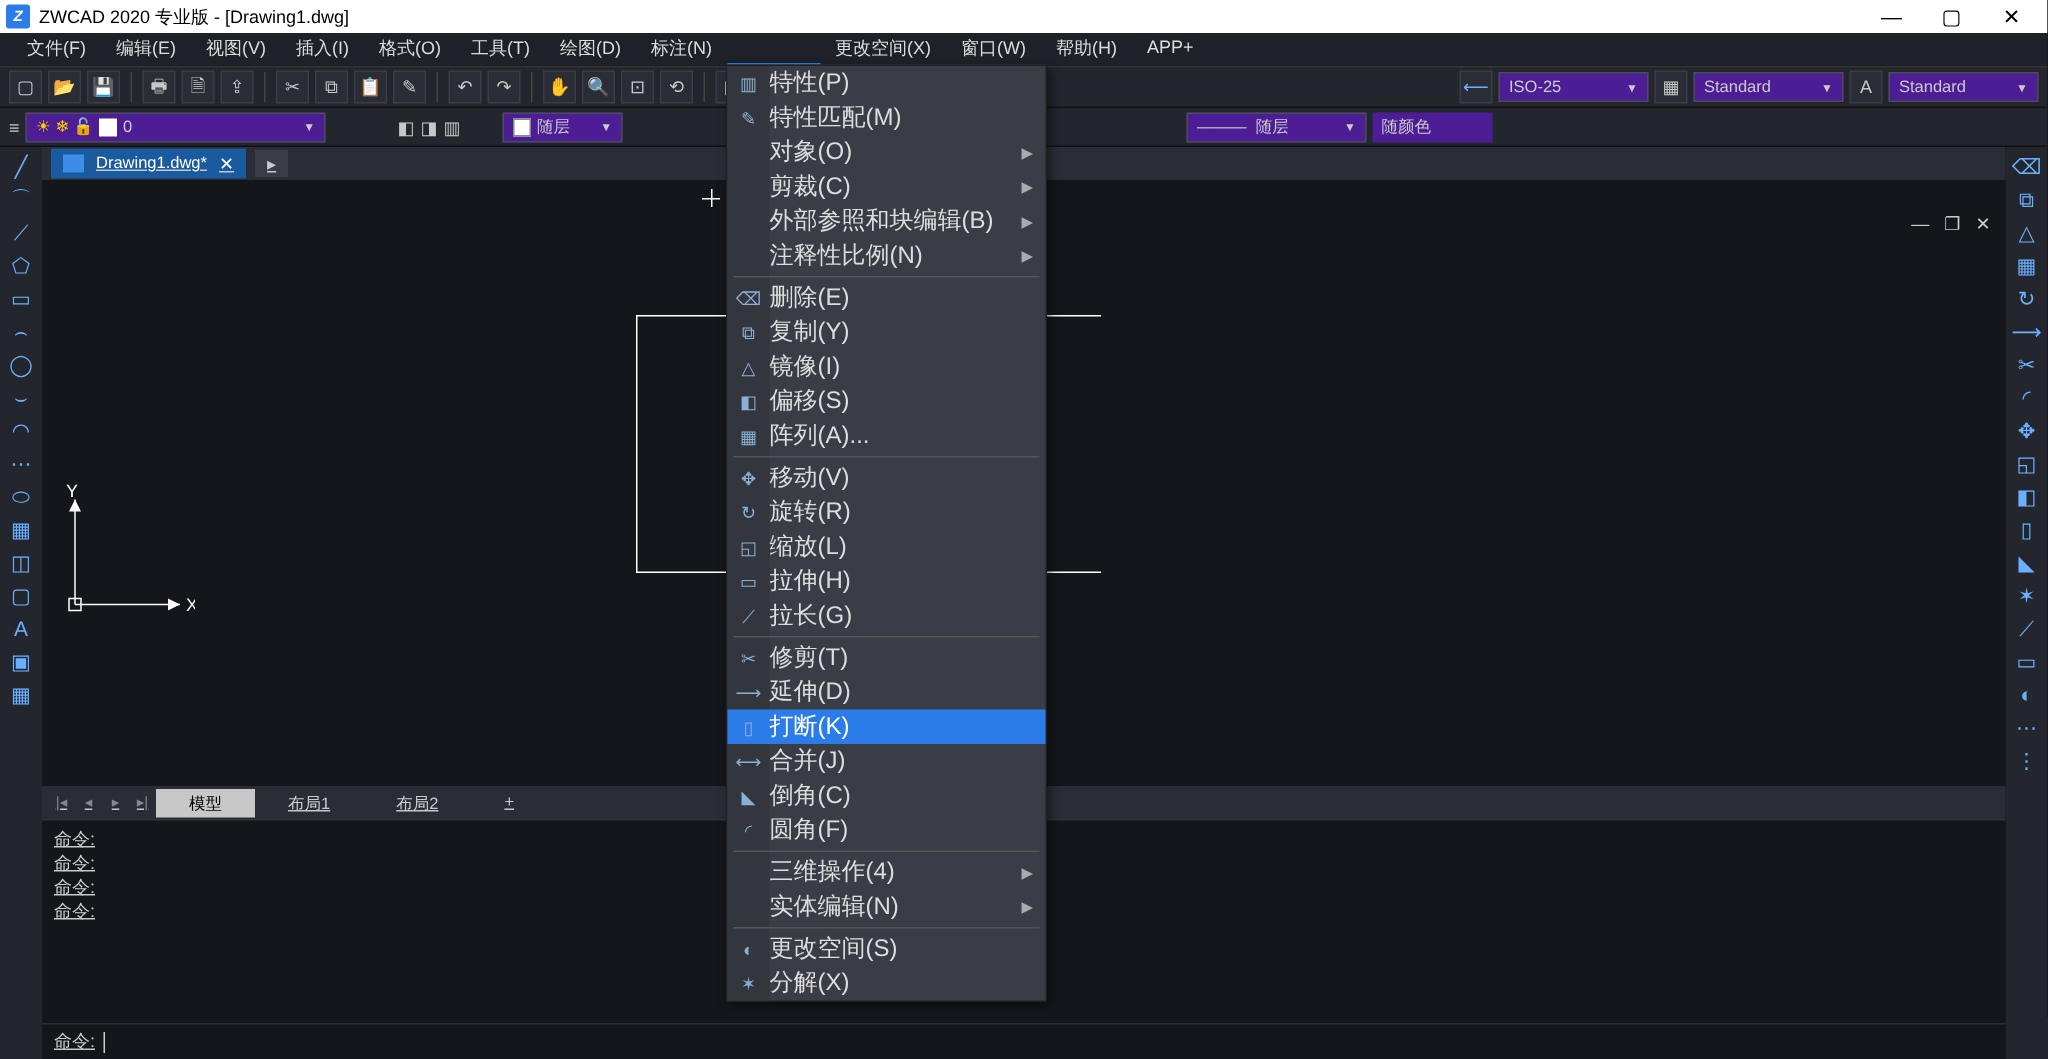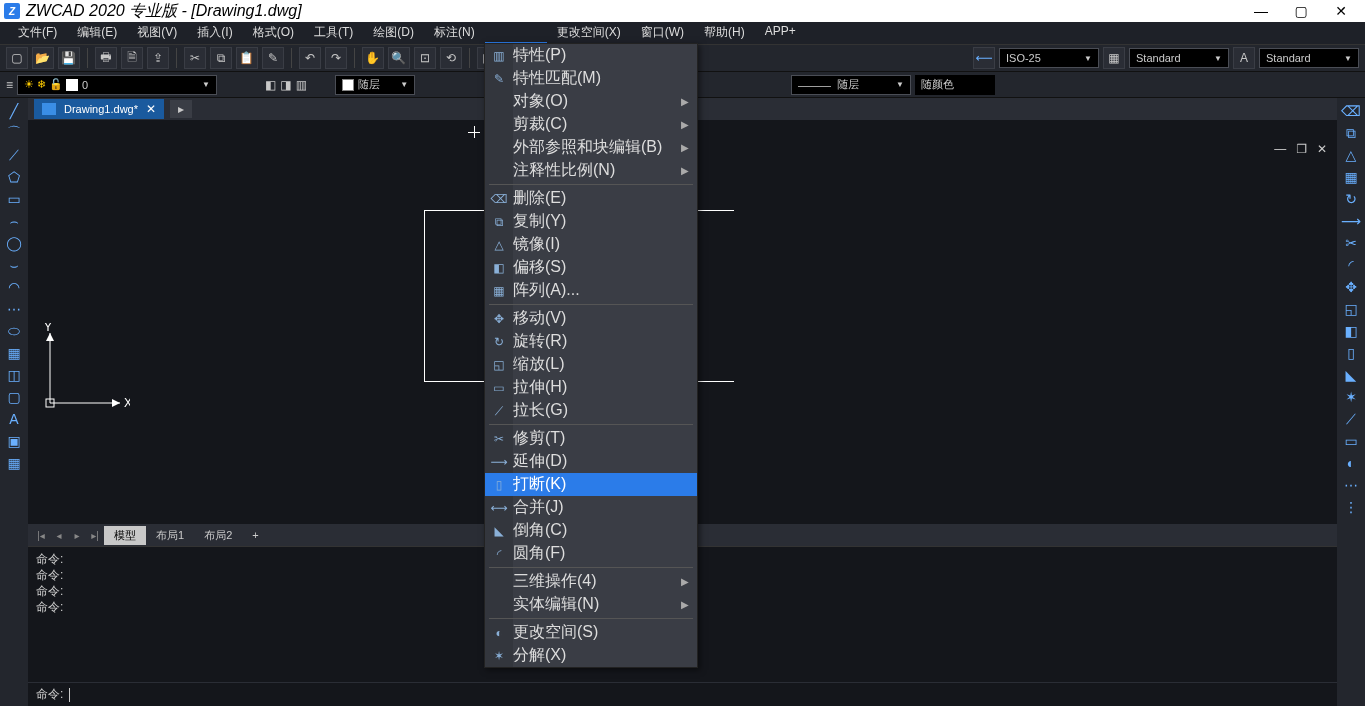--- a/index.html
+++ b/index.html
@@ -1,51 +1,51 @@
 <!DOCTYPE html>
 <html><head>
 <meta charset="utf-8">
 <style>
 * { margin:0; padding:0; box-sizing:border-box; font-family:"Microsoft YaHei",SimSun,sans-serif; }
 body { background:#1a1d23; color:#c8c8c8; font-size:12px; overflow:hidden; width:1365px; height:706px; position:relative; }
 .titlebar { height:22px; background:#fff; display:flex; align-items:center; padding:0 4px; color:#000; }
 .titlebar .logo { width:16px; height:16px; background:#2b7ce9; margin-right:6px; display:flex; align-items:center; justify-content:center; color:#fff; font-size:10px; font-style:italic; font-weight:bold; border-radius:2px;}
-.titlebar .title { flex:1; font-size:16px;font-style:italic; }
+.titlebar .title { flex:1; font-size:12px; }
 .titlebar .winbtns { display:flex; }
 .titlebar .winbtn { width:40px; height:22px; display:flex; align-items:center; justify-content:center; font-size:14px; cursor:pointer;}
 .menubar { height:22px; background:#1e2128; display:flex; align-items:flex-start; padding:0 8px; }
 .menuitem { padding:2px 10px; color:#ddd; cursor:pointer; }
 .menuitem.active { background:#2b7ce9; color:#fff;margin-top:20px; }
 .toolbar1 { height:28px; background:#23262d; border-top:1px solid #333; border-bottom:1px solid #111; display:flex; align-items:center; padding:0 6px; gap:4px;}
 .toolbar1 .tbtn { width:22px; height:22px; display:flex; align-items:center; justify-content:center; background:#2a2d35; border:1px solid #3a3d45; cursor:pointer; font-size:12px;}
 .toolbar1 .sep { width:1px; height:20px; background:#444; margin:0 3px;}
-.combo { height:20px; background:#000000; border:1px solid #4a4d55; color:#ccc; display:flex; align-items:center; padding:0 6px; font-size:11px; position:relative;}
+.combo { height:20px; background:#4c1d95; border:1px solid #4a4d55; color:#ccc; display:flex; align-items:center; padding:0 6px; font-size:11px; position:relative;}
 .combo .arrow { margin-left:auto; font-size:8px;}
 .toolbar2 { height:26px; background:#23262d; border-bottom:1px solid #111; display:flex; align-items:center; padding:0 6px; gap:4px;}
 .workspace { position:absolute; top:98px; left:0; right:0; bottom:0; display:flex; }
 .ltoolbar { width:28px; background:#23262d; display:flex; flex-direction:column; align-items:center; padding-top:2px; gap:0;}
 .ltoolbar .tbtn { width:24px; height:22px; display:flex; align-items:center; justify-content:center; cursor:pointer; color:#6ab0ff; font-size:14px;}
 .rtoolbar { width:28px; background:#23262d; display:flex; flex-direction:column; align-items:center; padding-top:2px; gap:0;}
 .rtoolbar .tbtn { width:24px; height:22px; display:flex; align-items:center; justify-content:center; cursor:pointer; color:#6ab0ff; font-size:14px;}
-.center { flex:1; display:flex; flex-direction:column; background:#14161b; position:relative;}
+.center { flex:1; display:flex; flex-direction:column; background:#14161b; position:relative;text-decoration:underline;}
 .tabstrip { height:22px; background:#2a2d35; display:flex; align-items:center; padding-left:6px;}
 .filetab { height:20px; background:#1a5a9e; color:#fff; display:flex; align-items:center; padding:0 8px; font-family:Consolas,monospace; font-size:11px; gap:8px;}
 .filetab .dwgicon { width:14px; height:12px; background:#3a8ee6;}
 .filetab .close { cursor:pointer; font-size:12px;}
 .newtab { width:22px; height:18px; margin-left:6px; background:#3a3d45; display:flex; align-items:center; justify-content:center; cursor:pointer;}
 .canvas { flex:1; background:#14161b; position:relative; overflow:hidden;}
 .canvas .wincontrols { position:absolute; top:22px; right:10px; display:flex; gap:10px; color:#ccc; font-size:12px;}
 .rect { position:absolute; left:396px; top:90px; width:310px; height:172px; border:1px solid #fff; border-right:none;}
 .cursor-arrow { position:absolute; left:440px; top:6px; width:12px; height:12px;}
 .cursor-arrow::before { content:""; position:absolute; width:12px; height:1px; background:#fff; top:6px;}
 .cursor-arrow::after { content:""; position:absolute; width:1px; height:12px; background:#fff; left:6px;}
 .ucs { position:absolute; left:12px; bottom:108px; color:#fff; font-family:Consolas,monospace; pointer-events:none;}
 .modeltabs { height:22px; background:#2a2d35; display:flex; align-items:center; padding-left:4px;}
 .modeltabs .navbtn { width:18px; height:18px; display:flex; align-items:center; justify-content:center; color:#888; cursor:pointer; font-size:10px;}
-.modeltabs .mtab { padding:2px 10px; color:#ccc; cursor:pointer; font-size:11px;}
+.modeltabs .mtab { padding:2px 22px; color:#ccc; cursor:pointer; font-size:11px;}
 .modeltabs .mtab.active { background:#c8c8c8; color:#000;}
 .cmdpanel { height:160px; background:#14161b; border-top:1px solid #333; display:flex; flex-direction:column;}
 .cmdhist { flex:1; padding:4px 8px; color:#ccc; font-size:12px; font-family:"Microsoft YaHei",SimSun,sans-serif; overflow:hidden; line-height:16px;}
 .cmdline { height:24px; border-top:1px solid #2a2d35; display:flex; align-items:center; padding:0 8px; color:#ccc;}
 .cmdline .prompt { margin-right:6px;}
 .cmdline .caret { width:1px; height:14px; background:#ccc; animation:blink 1s infinite;}
 @keyframes blink { 50% { opacity:0; } }
 
 .dropdown { position:absolute; left:484px; top:43px; width:214px; background:#3a3d45; border:1px solid #222; box-shadow:2px 2px 6px rgba(0,0,0,.5); z-index:100;}
 .dropdown .mrow { height:23px; display:flex; align-items:center; cursor:pointer; color:#ddd;}

